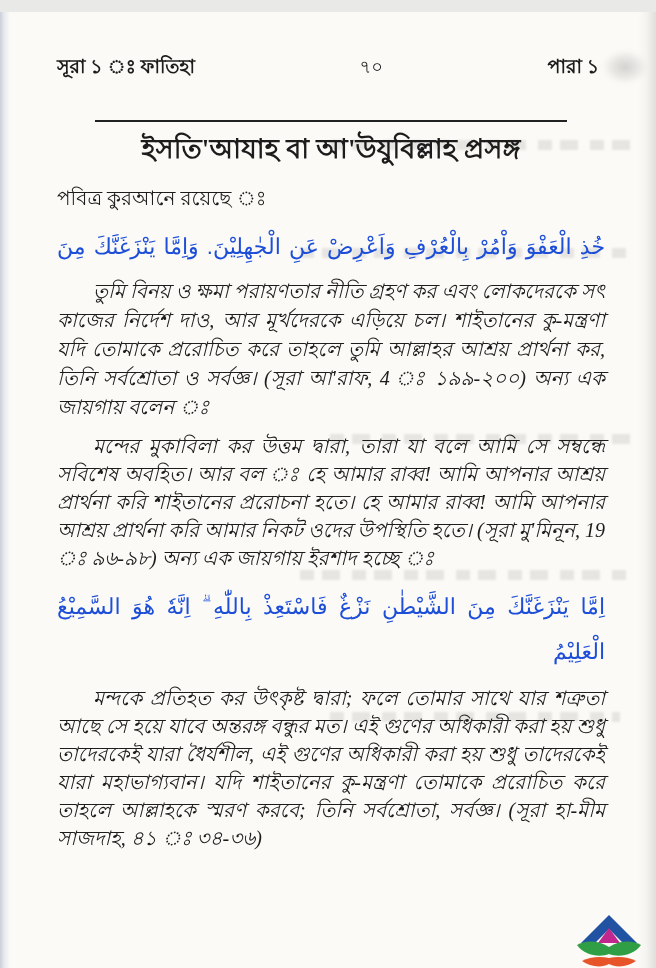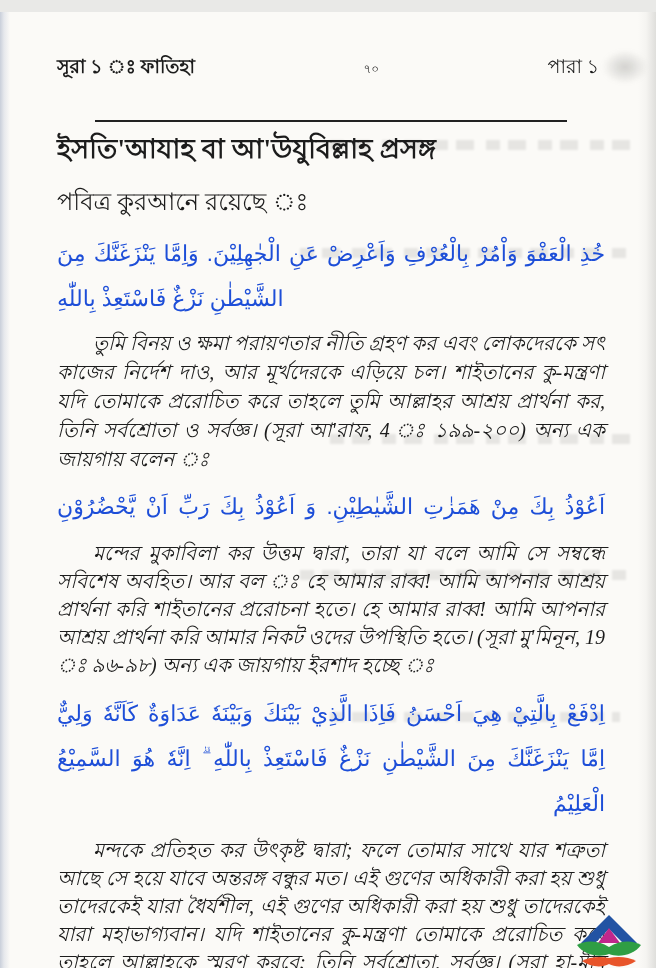--- a/index.html
+++ b/index.html
@@ -28,29 +28,29 @@
   .bleed.b2{left:300px;top:236px;width:330px;height:10px;}
   .bleed.b3{left:330px;top:422px;width:300px;height:10px;}
   .bleed.b4{left:300px;top:558px;width:330px;height:10px;}
   .bleed.b5{left:330px;top:700px;width:290px;height:10px;}
 
   .content{position:absolute;left:57px;top:0;width:548px;}
 
   .header-row{display:flex;justify-content:space-between;align-items:baseline;
     margin-top:40px;font-size:19px;}
   .header-row .hl{font-weight:bold;}
-  .header-row .hc{font-size:12px;}
-  .header-row .hr-t{font-weight:normal;padding-right:6px;}
+  .header-row .hc{font-size:18px;}
+  .header-row .hr-t{font-weight:bold;padding-right:6px;}
 
   .rule{margin-top:36px;margin-left:38px;width:472px;height:0;border-top:2px solid #222;}
 
-  .section-title{margin:6px 0 0 0;text-align:left;font-size:27px;font-weight:bold;
+  .section-title{margin:6px 0 0 0;text-align:center;font-size:27px;font-weight:bold;
     font-family:"Liberation Serif", serif;letter-spacing:.2px;}
 
-  .intro{margin:10px 0 0 0;font-size:24px;}
+  .intro{margin:10px 0 0 0;font-size:20px;}
 
   .arabic{direction:rtl;font-family:Liberation Sans, sans-serif;font-size:22px;
     color:#1d4ed8;}
   .arabic p{margin:0;line-height:45px;text-align:justify;text-align-last:justify;}
   .arabic p.last-left{text-align:left;text-align-last:left;}
   .ab1{margin-top:8px;}
   .ab2{margin-top:10px;}
   .ab3{margin-top:12px;}
 
   .bn{margin:0;font-size:20px;line-height:29px;text-align:justify;text-indent:36px;}
@@ -85,33 +85,30 @@
     </div>
 
     <div class="rule"></div>
 
     <h1 class="section-title">ইসতি'আযাহ বা আ'উযুবিল্লাহ প্রসঙ্গ</h1>
 
     <p class="intro">পবিত্র কুরআনে রয়েছে ঃ</p>
 
     <div class="arabic ab1">
       <p>خُذِ الْعَفْوَ وَاْمُرْ بِالْعُرْفِ وَاَعْرِضْ عَنِ الْجٰهِلِيْنَ. وَاِمَّا يَنْزَغَنَّكَ مِنَ</p>
-      <p class="last-left">الشَّيْطٰنِ نَزْغٌ فَاسْتَعِذْ بِاللّٰهِ</p>
     </div>
 
     <p class="bn slanted p1">তুমি বিনয় ও ক্ষমা পরায়ণতার নীতি গ্রহণ কর এবং লোকদেরকে সৎ কাজের নির্দেশ দাও, আর মূর্খদেরকে এড়িয়ে চল। শাইতানের কু-মন্ত্রণা যদি তোমাকে প্ররোচিত করে তাহলে তুমি আল্লাহর আশ্রয় প্রার্থনা কর, তিনি সর্বশ্রোতা ও সর্বজ্ঞ। (সূরা আ'রাফ, 4 ঃ ১৯৯-২০০) অন্য এক জায়গায় বলেন ঃ</p>
 
     <div class="arabic ab2">
-      <p>اَعُوْذُ بِكَ مِنْ هَمَزٰتِ الشَّيٰطِيْنِ. وَ اَعُوْذُ بِكَ رَبِّ اَنْ يَّحْضُرُوْنِ</p>
     </div>
 
     <p class="bn slanted p2">মন্দের মুকাবিলা কর উত্তম দ্বারা, তারা যা বলে আমি সে সম্বন্ধে সবিশেষ অবহিত। আর বল ঃ হে আমার রাব্ব! আমি আপনার আশ্রয় প্রার্থনা করি শাইতানের প্ররোচনা হতে। হে আমার রাব্ব! আমি আপনার আশ্রয় প্রার্থনা করি আমার নিকট ওদের উপস্থিতি হতে। (সূরা মু'মিনূন, 19 ঃ ৯৬-৯৮) অন্য এক জায়গায় ইরশাদ হচ্ছে ঃ</p>
 
     <div class="arabic ab3">
-      <p>اِدْفَعْ بِالَّتِيْ هِيَ اَحْسَنُ فَاِذَا الَّذِيْ بَيْنَكَ وَبَيْنَهٗ عَدَاوَةٌ كَاَنَّهٗ وَلِيٌّ</p>
       <p>اِمَّا يَنْزَغَنَّكَ مِنَ الشَّيْطٰنِ نَزْغٌ فَاسْتَعِذْ بِاللّٰهِ ۗ اِنَّهٗ هُوَ السَّمِيْعُ الْعَلِيْمُ</p>
     </div>
 
     <p class="bn slanted p3">মন্দকে প্রতিহত কর উৎকৃষ্ট দ্বারা; ফলে তোমার সাথে যার শত্রুতা আছে সে হয়ে যাবে অন্তরঙ্গ বন্ধুর মত। এই গুণের অধিকারী করা হয় শুধু তাদেরকেই যারা ধৈর্যশীল, এই গুণের অধিকারী করা হয় শুধু তাদেরকেই যারা মহাভাগ্যবান। যদি শাইতানের কু-মন্ত্রণা তোমাকে প্ররোচিত করে তাহলে আল্লাহকে স্মরণ করবে; তিনি সর্বশ্রোতা, সর্বজ্ঞ। (সূরা হা-মীম সাজদাহ, ৪১ ঃ ৩৪-৩৬)</p>
 
   </div>
 
   <svg class="logo" viewBox="0 0 66 62" xmlns="http://www.w3.org/2000/svg">
 
     <polygon points="33,1 61,29 47,29 33,15 19,29 5,29" fill="#2253a3"></polygon>

